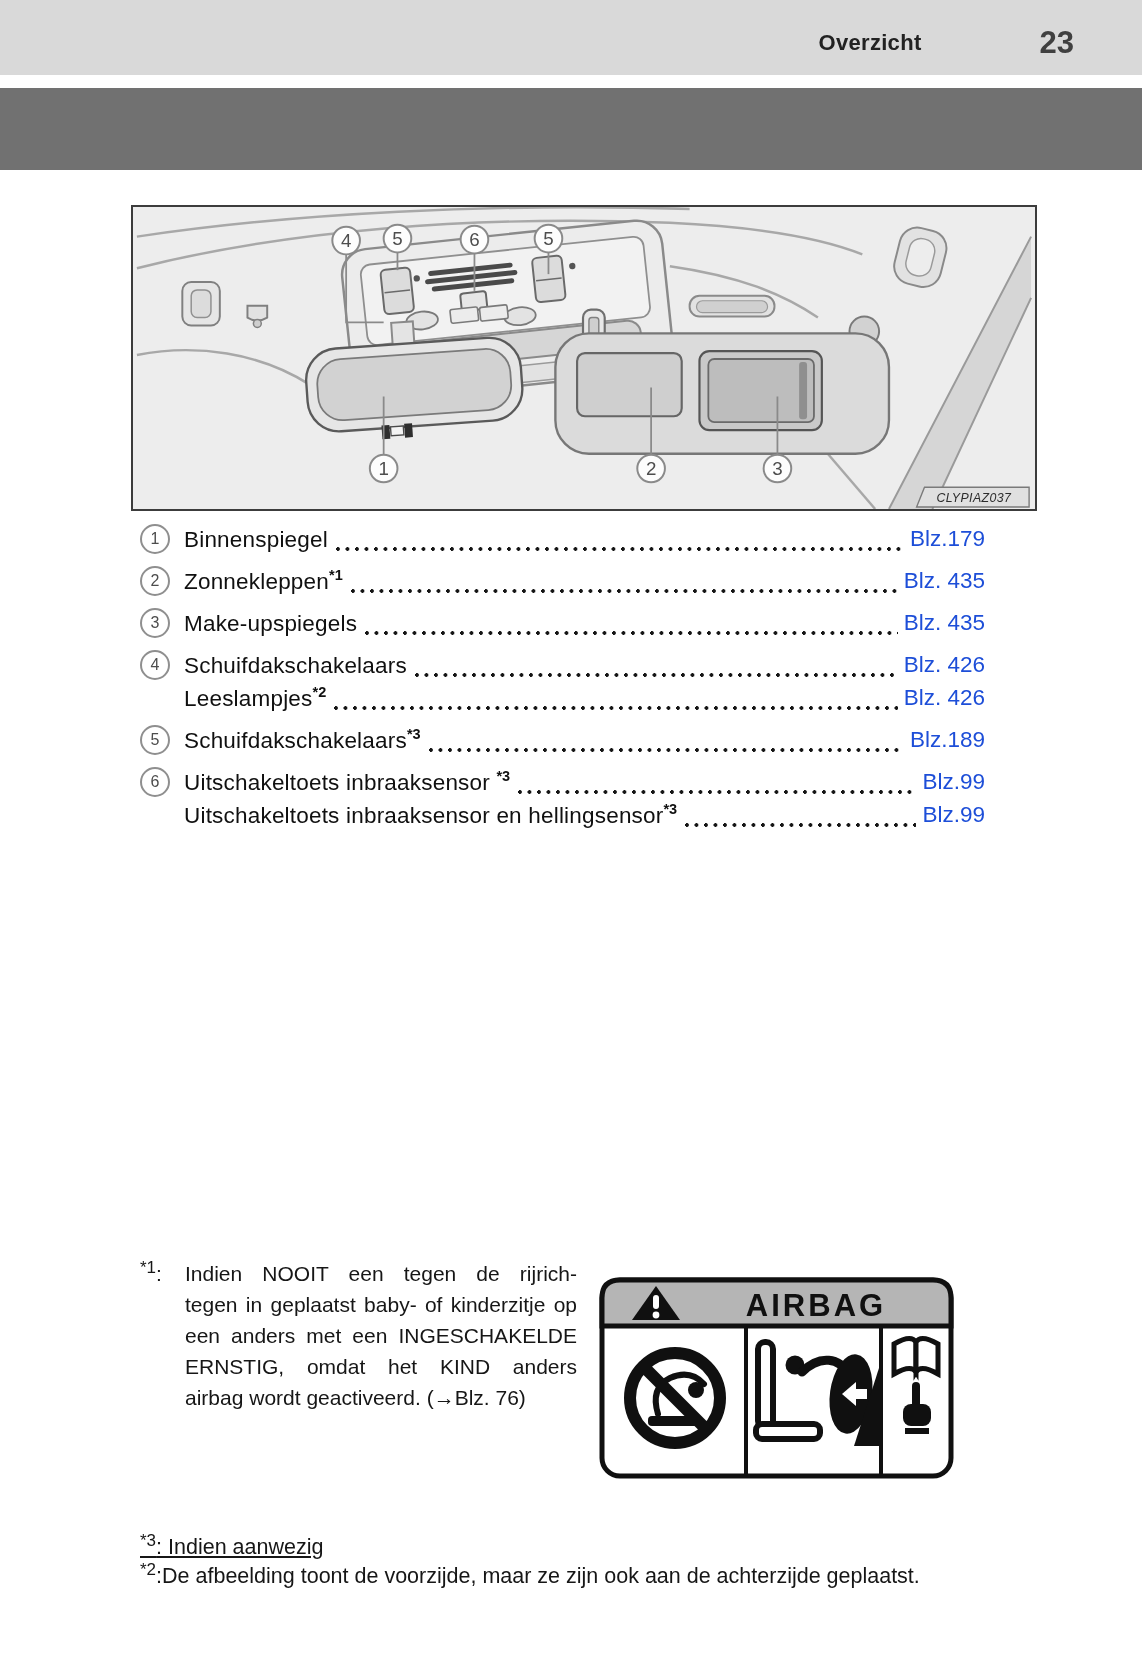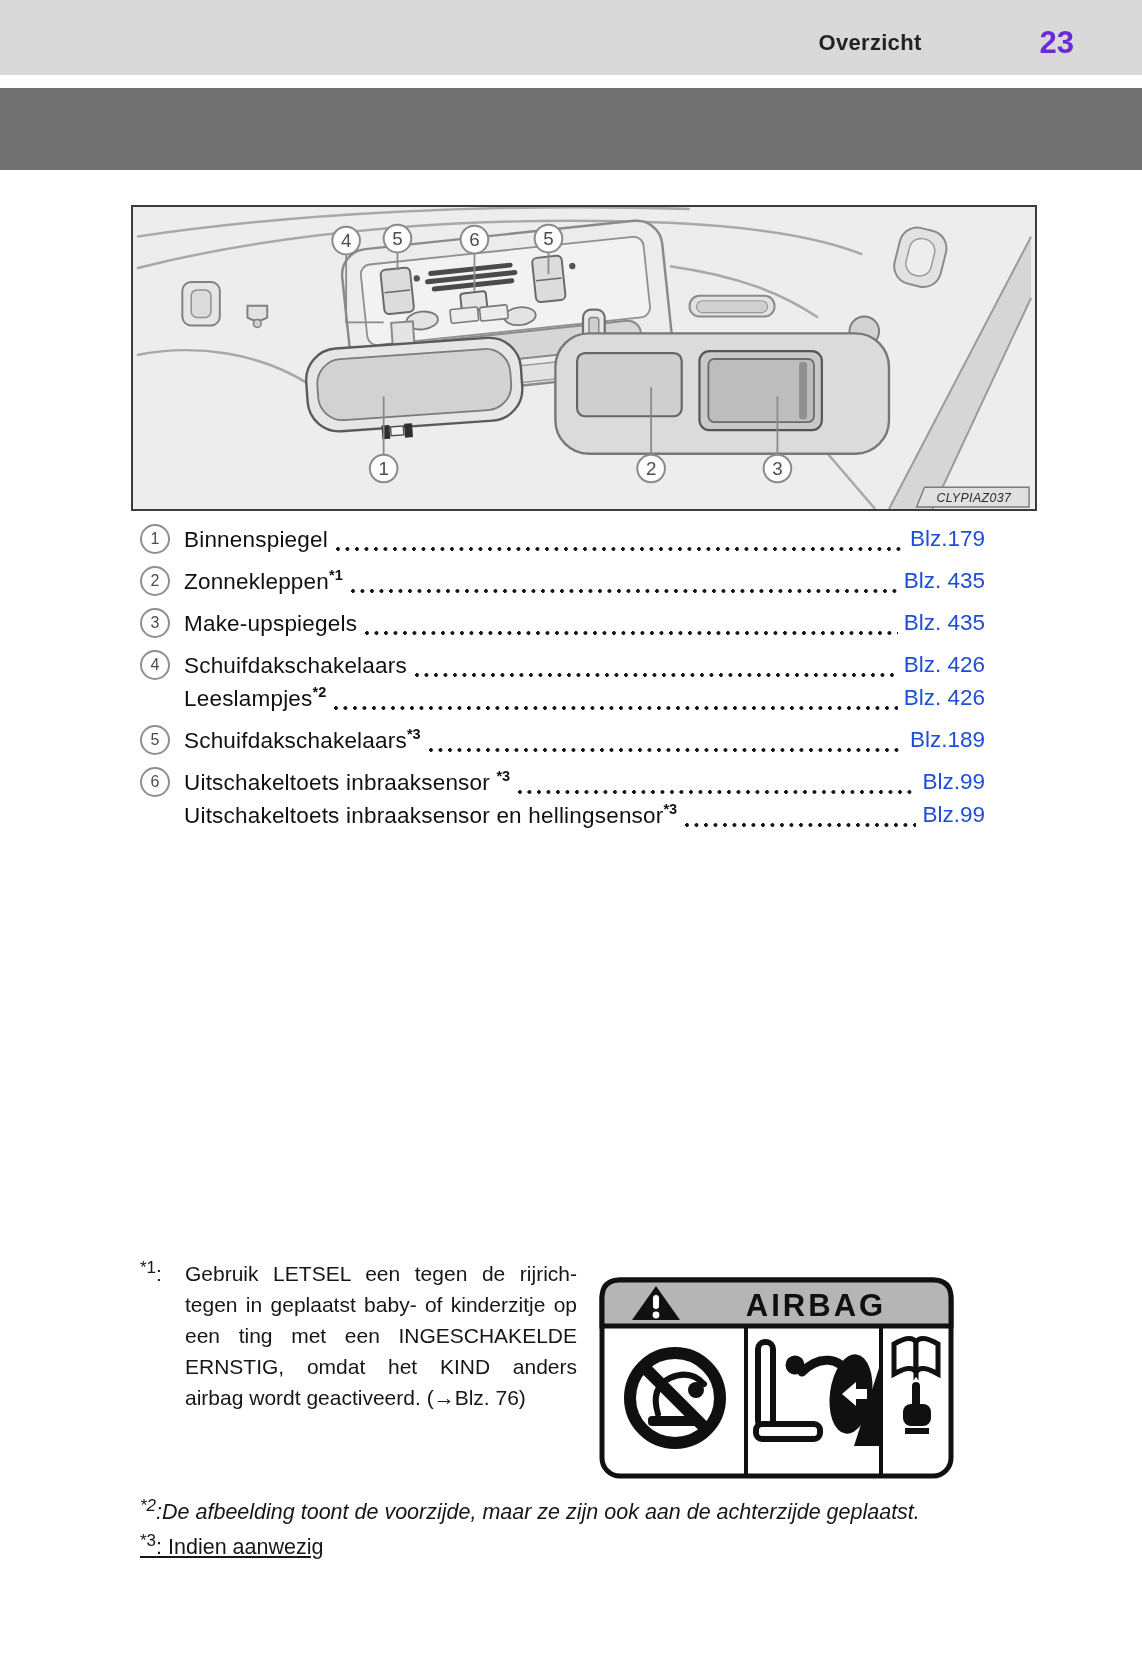--- a/index.html
+++ b/index.html
@@ -3,21 +3,21 @@
 <meta charset="utf-8">
 <style>
   html,body{margin:0;padding:0;background:#ffffff;}
   body{font-family:"Liberation Sans", sans-serif; color:#1a1a1a;}
   #page{position:relative;width:1142px;height:1654px;margin:0 auto;background:#fff;overflow:hidden;}
 
   
   .pg-header{position:absolute;left:0;top:0;width:1142px;height:75px;background:#d9d9d9;
     display:flex;align-items:center;justify-content:flex-end;box-sizing:border-box;padding-right:68px;padding-top:10px;}
   .pg-header .htitle{font-size:22px;font-weight:700;color:#222;margin-right:118px;letter-spacing:.3px;}
-  .pg-header .hpage{font-size:31px;font-weight:700;color:#6d28d9;}
+  .pg-header .hpage{font-size:31px;font-weight:700;color:#404040;}
   .banner{position:absolute;left:0;top:88px;width:1142px;height:82px;background:#717171;}
 
   
   .figure{position:absolute;left:131px;top:205px;width:906px;height:306px;background:#ededed;
     border:2px solid #3c3c3c;box-sizing:border-box;}
   .figure svg{display:block;width:100%;height:100%;}
 
   
   .idx{position:absolute;left:140px;top:518px;width:845px;}
   .row{display:flex;height:42px;align-items:center;}
@@ -36,21 +36,21 @@
   
   .fn1{position:absolute;left:140px;top:1258px;width:440px;}
   .fn1 .mark{position:absolute;left:0;top:0;}
   .fn1 .txt{margin-left:45px;width:392px;font-size:21px;line-height:31px;color:#161616;}
   .fn1 .txt .jl{text-align:justify;}
   .fn1 .txt .jl:not(:last-child){text-align-last:justify;}
   .fnm{font-size:17px;vertical-align:8px;color:#161616;}
   .fnc{font-size:21px;color:#161616;}
 
   .fn-line{position:absolute;left:140px;font-size:21.5px;color:#161616;white-space:nowrap;}
-  #fn2{top:1496px;font-style:italic;}
+  #fn2{top:1560px;}
   #fn3{top:1531px;text-decoration:underline;}
 
   
   .airbag{position:absolute;left:598px;top:1276px;width:357px;height:204px;}
   .airbag svg{display:block;width:100%;height:100%;}
 </style>
 </head>
 <body>
 
 <div id="page">
@@ -238,23 +238,23 @@
       <span class="cnum"></span>
       <span class="lbl"><span>Uitschakeltoets inbraaksensor en hellingsensor</span><span class="sup">*3</span></span>
       <span class="leader"></span>
       <span class="ref">Blz.99</span>
     </div>
   </div>
 
   <div class="fn1">
     <span class="mark"><span class="fnm">*1</span><span class="fnc">:</span></span>
     <div class="txt">
-      <div class="jl">Gebruik LETSEL een tegen de rijrich-</div>
+      <div class="jl">Indien NOOIT een tegen de rijrich-</div>
       <div class="jl">tegen in geplaatst baby- of kinderzitje op</div>
-      <div class="jl">een ting met een INGESCHAKELDE</div>
+      <div class="jl">een anders met een INGESCHAKELDE</div>
       <div class="jl">ERNSTIG, omdat het KIND anders</div>
       <div class="jl">airbag wordt geactiveerd. (→Blz. 76)</div>
     </div>
   </div>
 
   <div class="airbag">
     <svg viewBox="0 0 357 204">
       <rect x="4" y="4" width="349" height="196" rx="18" fill="#ffffff" stroke="#101010" stroke-width="5"></rect>
       <path d="M4,50 V22 Q4,4 22,4 H335 Q353,4 353,22 V50 Z" fill="#b5b5b5" stroke="#101010" stroke-width="5"></path>
       <g>

